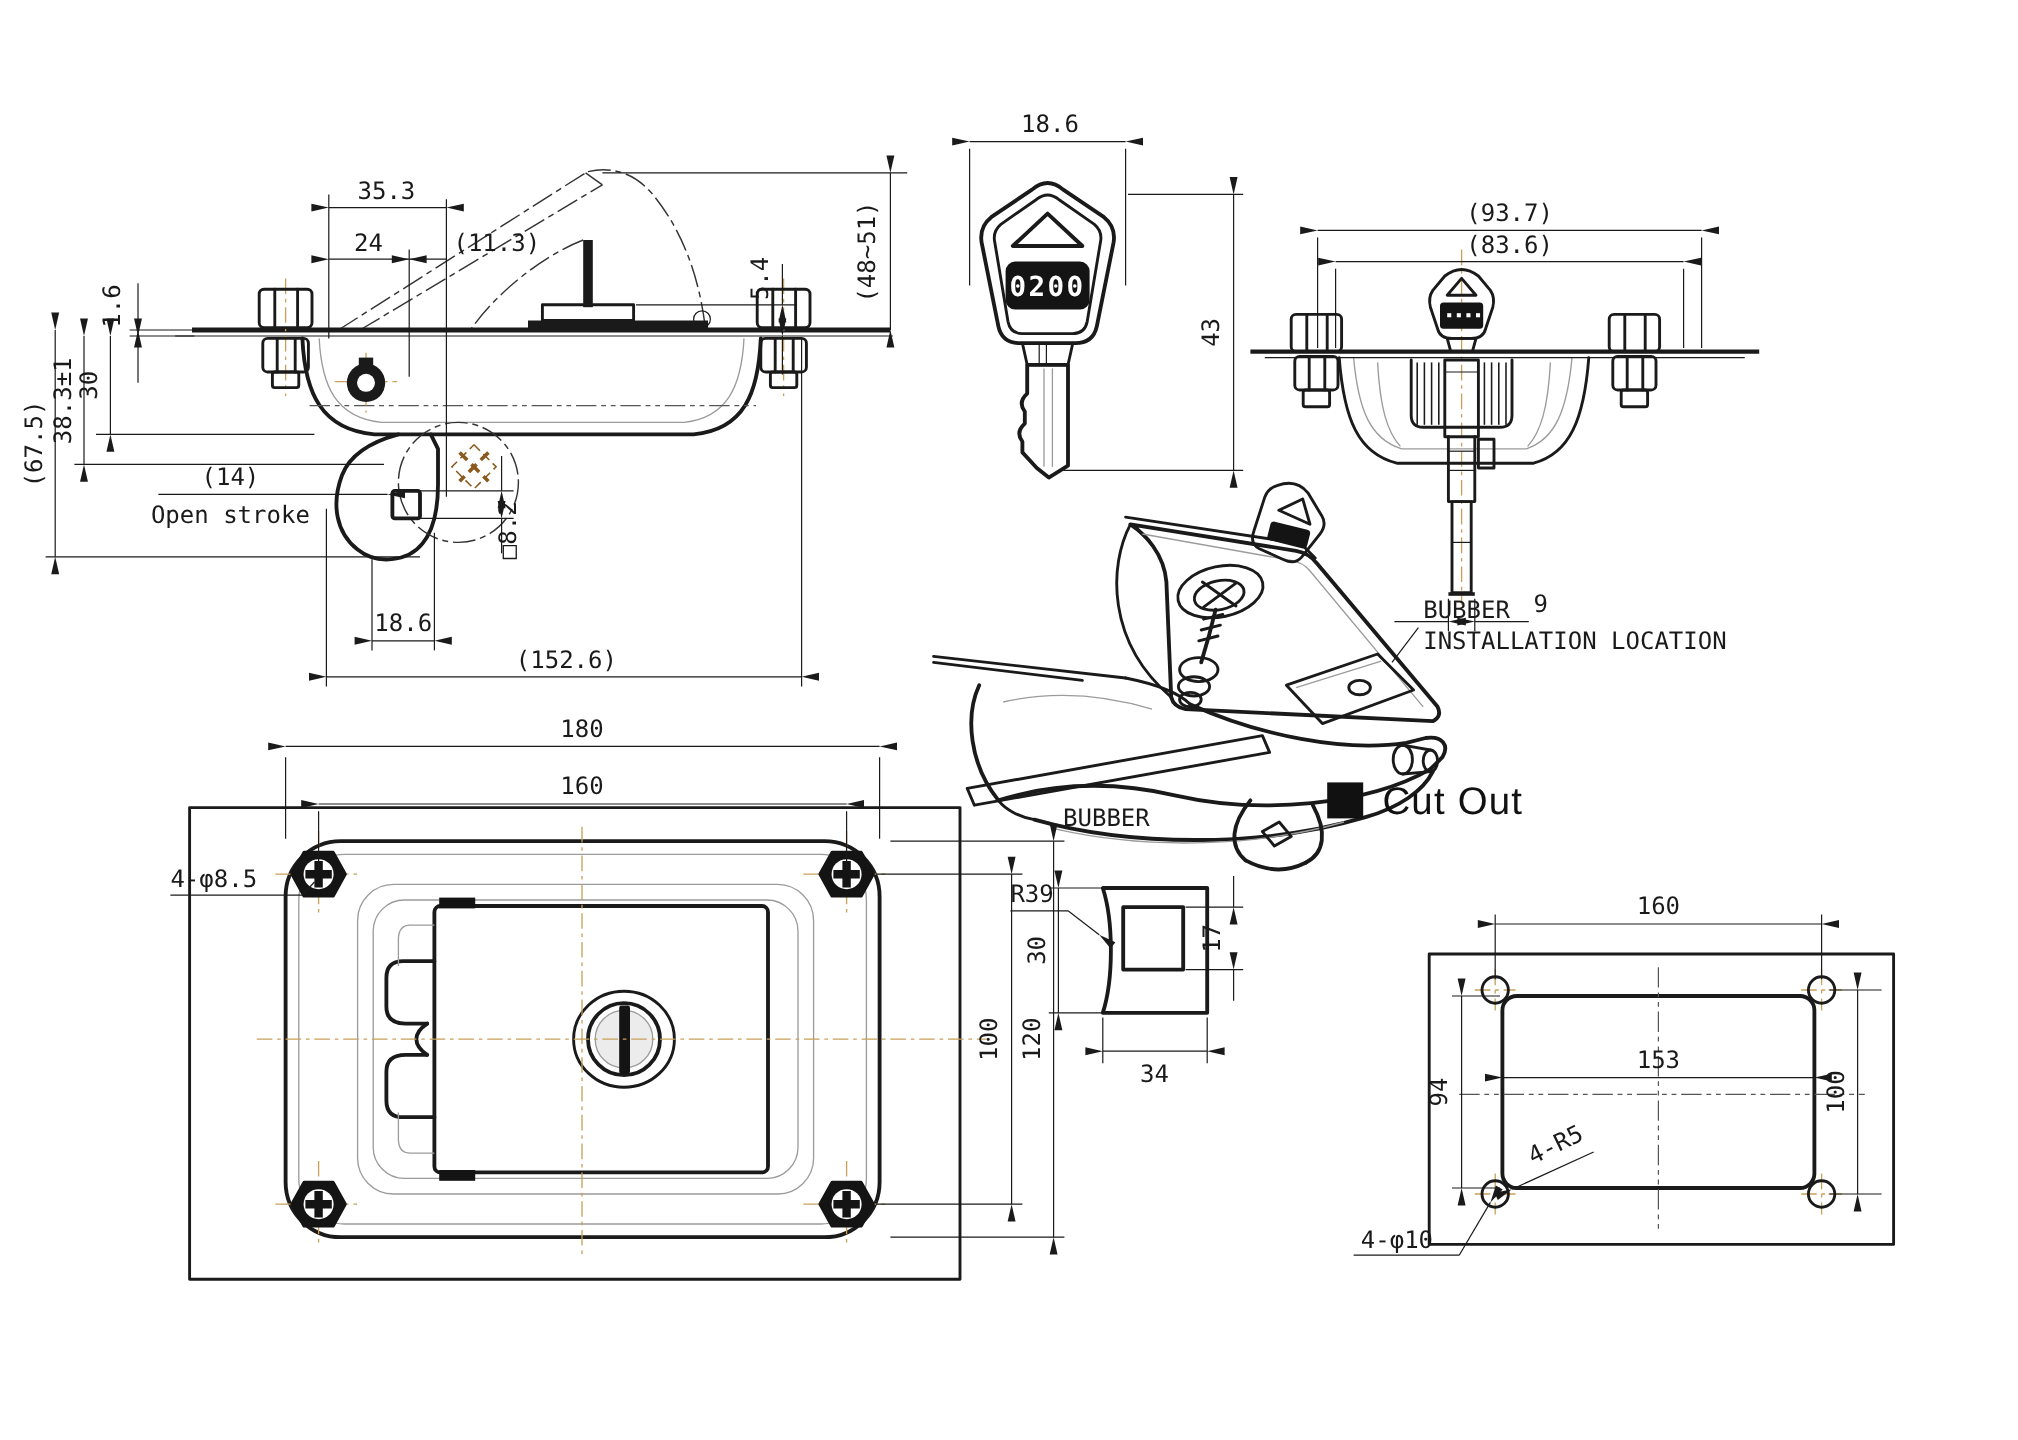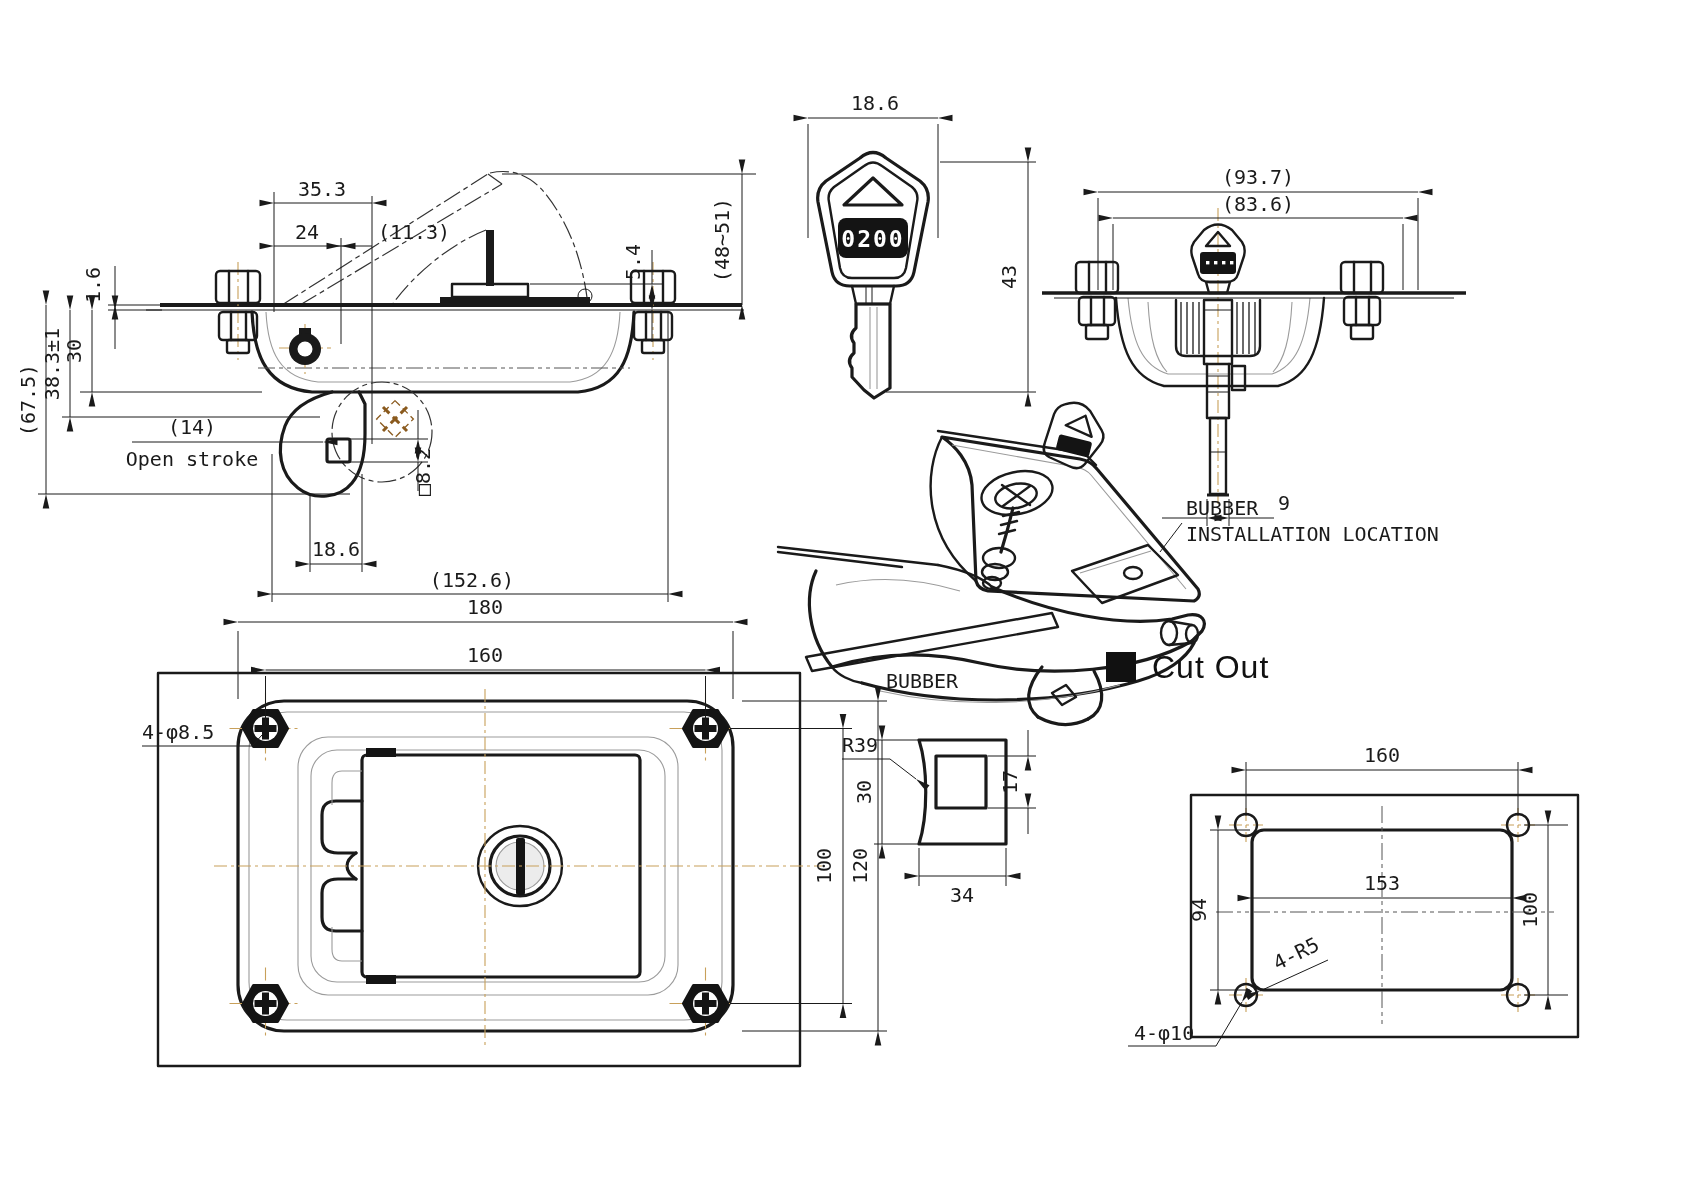--- a/index.html
+++ b/index.html
@@ -17,21 +17,21 @@
   .bw{stroke:#8a5a1e;}
   text.d{font:20px "DejaVu Sans Mono","Liberation Mono",monospace;fill:#1a1a1a;}
   text.t{font:32px "Liberation Sans","DejaVu Sans",sans-serif;fill:#111;letter-spacing:1px;}
   text.code{font:bold 23px "DejaVu Sans Mono",monospace;fill:#fff;letter-spacing:2px;}
 </style>
 </head>
 <body>
 
 <div id="sheet">
 
-  <div class="view" style="left:20px;top:144px;width:760px;height:470px">
+  <div class="view" style="left:20px;top:114px;width:760px;height:470px">
   <svg width="760" height="470" viewBox="0 0 760 470" xmlns="http://www.w3.org/2000/svg" xmlns:xlink="http://www.w3.org/1999/xlink">
     <defs>
       <marker id="ms" viewBox="0 0 16 10" refX="1" refY="5" markerWidth="16" markerHeight="10" orient="auto-start-reverse" markerUnits="userSpaceOnUse">
         <path d="M1,5 L15.5,1.7 L15.5,8.3 Z" fill="#1a1a1a"></path>
       </marker>
       <g id="boltS">
         <line class="cl" x1="218" y1="118" x2="218" y2="216"></line>
         <rect class="ol" x="196" y="127" width="44" height="32" rx="4" fill="#fff"></rect>
         <line class="ol" x1="209" y1="127" x2="209" y2="159"></line>
         <line class="ol" x1="228" y1="127" x2="228" y2="159"></line>

